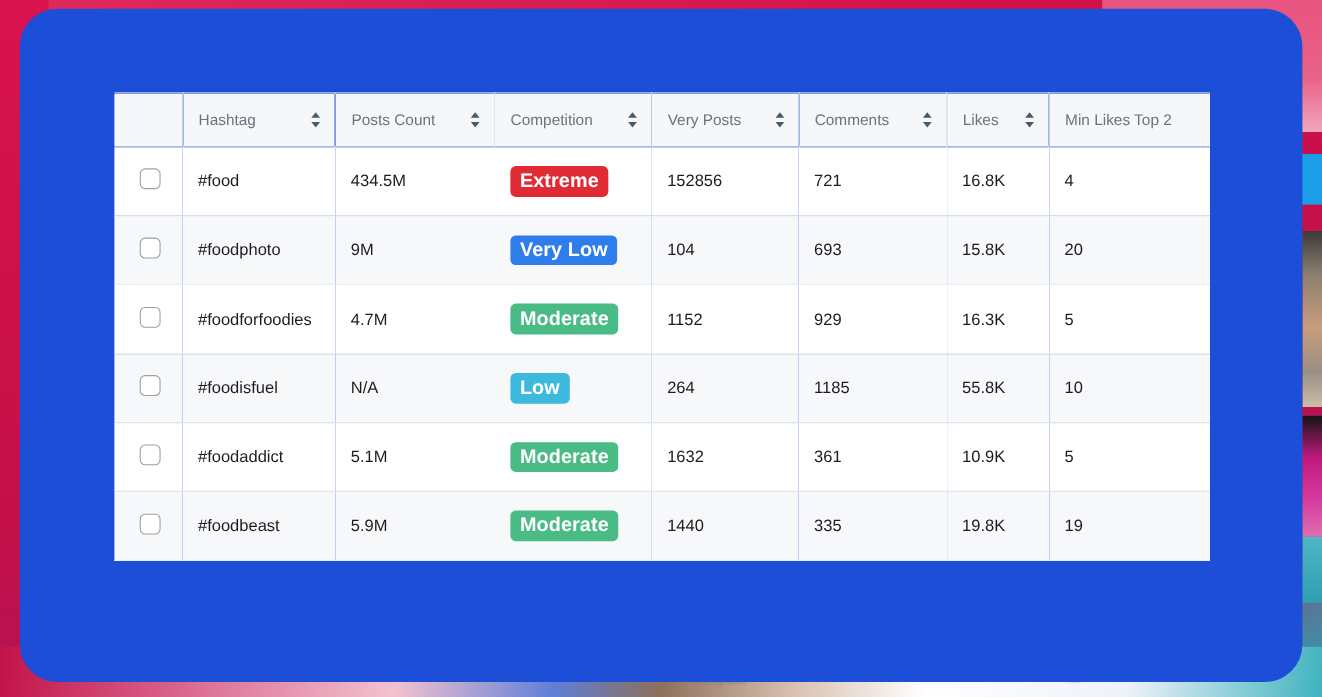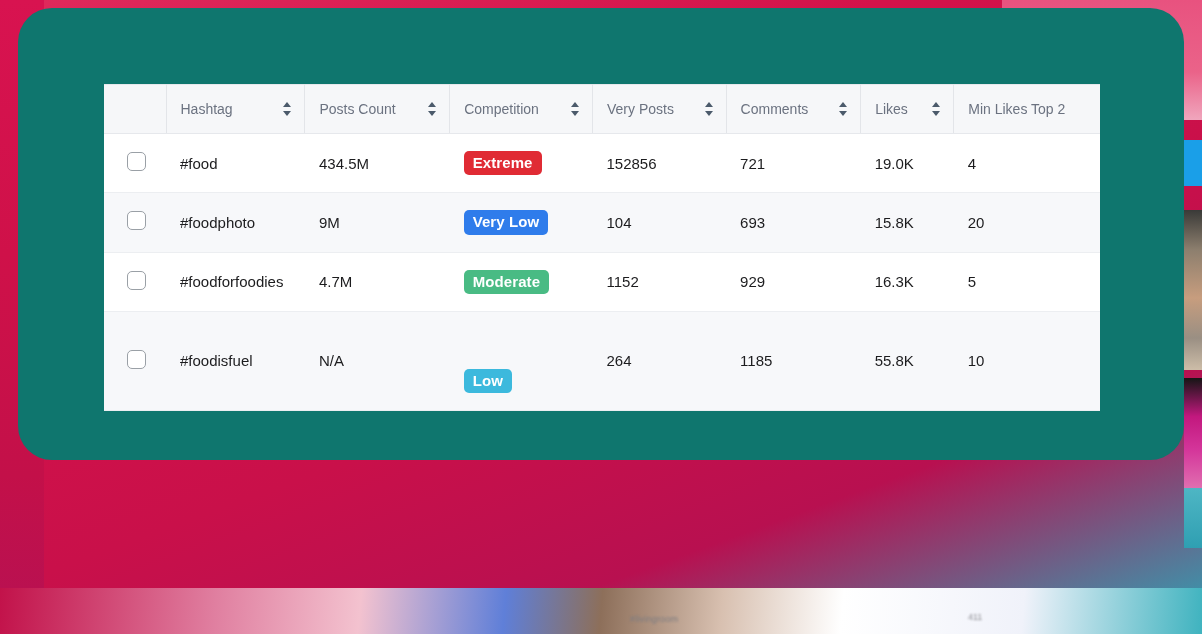--- a/index.html
+++ b/index.html
@@ -72,22 +72,22 @@
     color: #8d8d92;
     filter: blur(1.2px);
   }
 
   
   #card {
     position: absolute;
     left: 18px;
     top: 8px;
     width: 1166px;
-    height: 452px;
-    background: #0f766e;
+    height: 612px;
+    background: #1d4ed8;
     border-radius: 34px;
     overflow: hidden;
   }
 
   
   #table-wrap {
     position: absolute;
     left: 86px;
     top: 76px;
     width: 996px;
@@ -168,31 +168,31 @@
     border-radius: 5px;
     background: #ffffff;
     display: inline-block;
     margin-left: 23px;
     cursor: pointer;
   }
 
   .badge {
     display: inline-block;
     color: #ffffff;
-    font-size: 15px;
+    font-size: 18px;
     font-weight: 600;
     padding: 3px 9px 4px;
     border-radius: 5px;
     line-height: 1.15;
     letter-spacing: 0.1px;
   }
   .badge-extreme  { background: #e02b34; }
   .badge-verylow  { background: #2f7ceb; }
   .badge-moderate { background: #49bb84; }
-  .badge-low      { background: #3cb9dd; margin-top: 40px; }
+  .badge-low      { background: #3cb9dd; }
 </style>
 </head>
 <body>
 
 <div id="backdrop">
   <div id="backdrop-left"></div>
   <div id="backdrop-top-right"></div>
   <div id="backdrop-right-strip"></div>
   <div id="backdrop-photo-1"></div>
   <div id="backdrop-photo-2"></div>
@@ -252,21 +252,21 @@
         </tr>
       </thead>
       <tbody id="table-body">
           <tr>
             <td class="check-col"><span class="row-checkbox"></span></td>
             <td>#food</td>
             <td>434.5M</td>
             <td><span class="badge badge-extreme">Extreme</span></td>
             <td>152856</td>
             <td>721</td>
-            <td>19.0K</td>
+            <td>16.8K</td>
             <td>4</td>
           </tr>
           <tr>
             <td class="check-col"><span class="row-checkbox"></span></td>
             <td>#foodphoto</td>
             <td>9M</td>
             <td><span class="badge badge-verylow">Very Low</span></td>
             <td>104</td>
             <td>693</td>
             <td>15.8K</td>
@@ -285,16 +285,36 @@
           <tr>
             <td class="check-col"><span class="row-checkbox"></span></td>
             <td>#foodisfuel</td>
             <td>N/A</td>
             <td><span class="badge badge-low">Low</span></td>
             <td>264</td>
             <td>1185</td>
             <td>55.8K</td>
             <td>10</td>
           </tr>
+          <tr>
+            <td class="check-col"><span class="row-checkbox"></span></td>
+            <td>#foodaddict</td>
+            <td>5.1M</td>
+            <td><span class="badge badge-moderate">Moderate</span></td>
+            <td>1632</td>
+            <td>361</td>
+            <td>10.9K</td>
+            <td>5</td>
+          </tr>
+          <tr>
+            <td class="check-col"><span class="row-checkbox"></span></td>
+            <td>#foodbeast</td>
+            <td>5.9M</td>
+            <td><span class="badge badge-moderate">Moderate</span></td>
+            <td>1440</td>
+            <td>335</td>
+            <td>19.8K</td>
+            <td>19</td>
+          </tr>
         </tbody>
     </table>
   </div>
 </div>
 
 </body></html>

